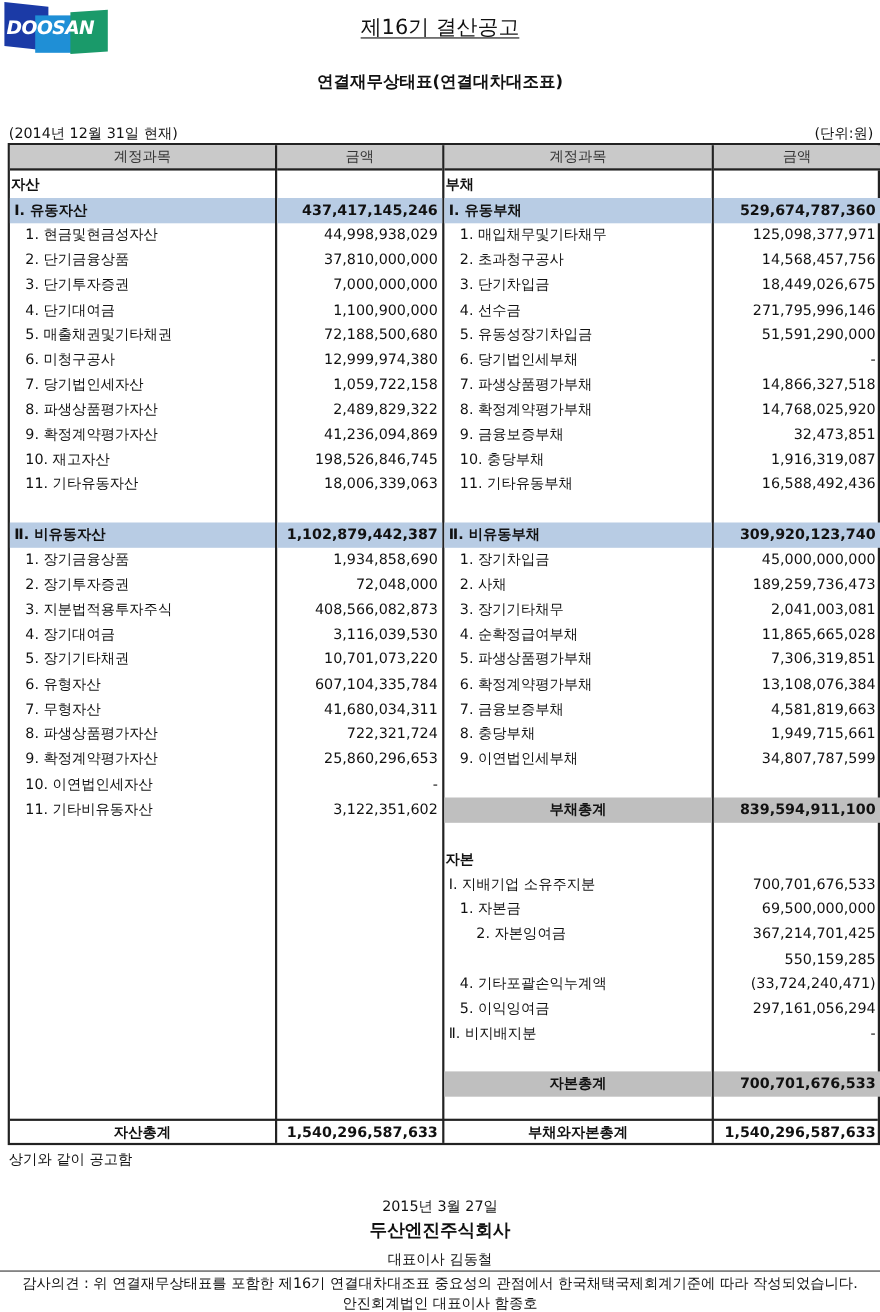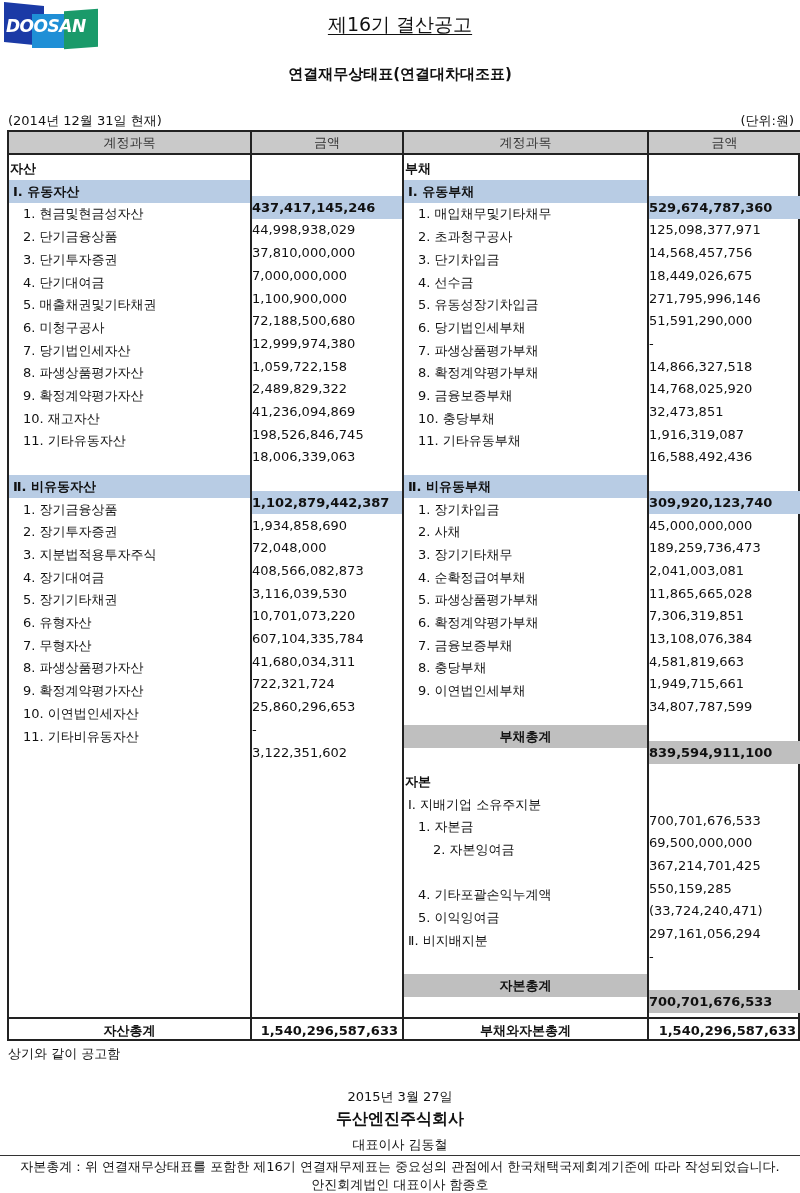--- a/index.html
+++ b/index.html
@@ -17,21 +17,21 @@
   .subtitle { position: absolute; left: 0; width: 800px; top: 65px; text-align: center; font-size: 15px; font-weight: bold; }
   .date-note { position: absolute; left: 8px; top: 112px; font-size: 13px; }
   .unit-note { position: absolute; right: 6px; top: 112px; font-size: 13px; }
 
   .sheet { position: absolute; left: 7px; top: 130px; width: 793px; height: 911px; border: 2px solid #222; }
   .vline { position: absolute; top: 0; bottom: 0; border-left: 2px solid #222; }
   .hdr { position: absolute; top: 0; height: 23px; background: #c9c9c9; border-bottom: 2px solid #222; font-size: 13px; text-align: center; line-height: 22px; color: #333; }
 
   .row { position: absolute; height: 23px; font-size: 13px; line-height: 23px; white-space: nowrap; }
   .lbl { position: absolute; left: 0; top: 0; height: 23px; overflow: hidden; }
-  .amt { position: absolute; top: 16px; height: 23px; text-align: left; }
+  .amt { position: absolute; top: 0; height: 23px; text-align: right; }
   .hl .lbl, .hl .amt { background: #b8cce4; font-weight: bold; }
   .tot .lbl, .tot .amt { background: #bfbfbf; font-weight: bold; }
   .sec .lbl { font-weight: bold; }
   .center .lbl { text-align: center; }
 
   .grand { position: absolute; left: 0; right: 0; top: 885px; height: 24px; border-top: 2px solid #222; font-size: 13px; font-weight: bold; line-height: 23px; }
   .grand div { position: absolute; top: 0; }
 
   .closing { position: absolute; left: 8px; top: 1045px; font-size: 13px; }
   .pub-date { position: absolute; left: 0; width: 800px; top: 1088px; text-align: center; font-size: 13px; }
@@ -308,14 +308,14 @@
     <div style="left:395px;width:243px;text-align:center;">부채와자본총계</div>
     <div style="left:640px;width:147px;text-align:right;">1,540,296,587,633</div>
   </div>
 </div>
 
 <div class="closing">상기와 같이 공고함</div>
 <div class="pub-date">2015년 3월 27일</div>
 <div class="company">두산엔진주식회사</div>
 <div class="ceo">대표이사 김동철</div>
 <div class="rule"></div>
-<div class="audit">자본총계 : 위 연결재무상태표를 포함한 제16기 연결재무제표는 중요성의 관점에서 한국채택국제회계기준에 따라 작성되었습니다.</div>
+<div class="audit">감사의견 : 위 연결재무상태표를 포함한 제16기 연결대차대조표 중요성의 관점에서 한국채택국제회계기준에 따라 작성되었습니다.</div>
 <div class="auditor">안진회계법인 대표이사 함종호</div>
 
 </body></html>

